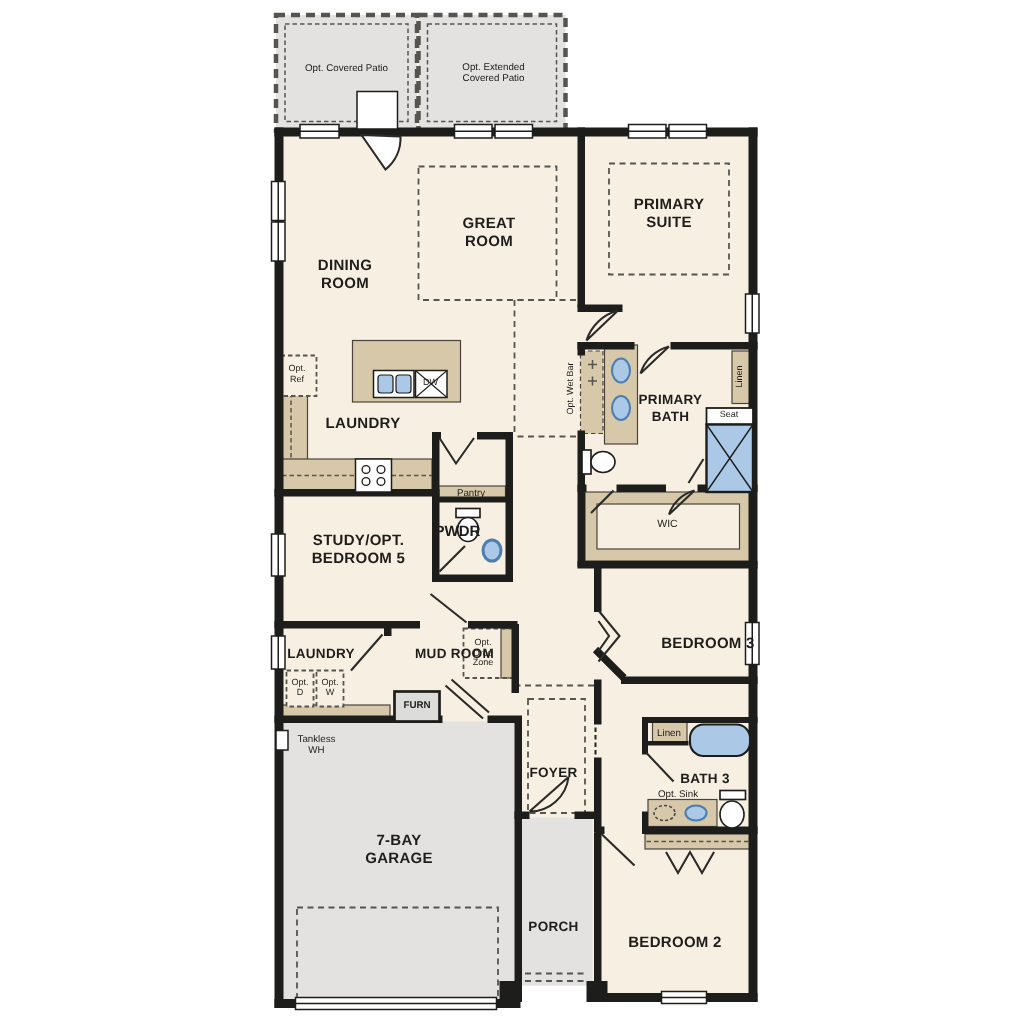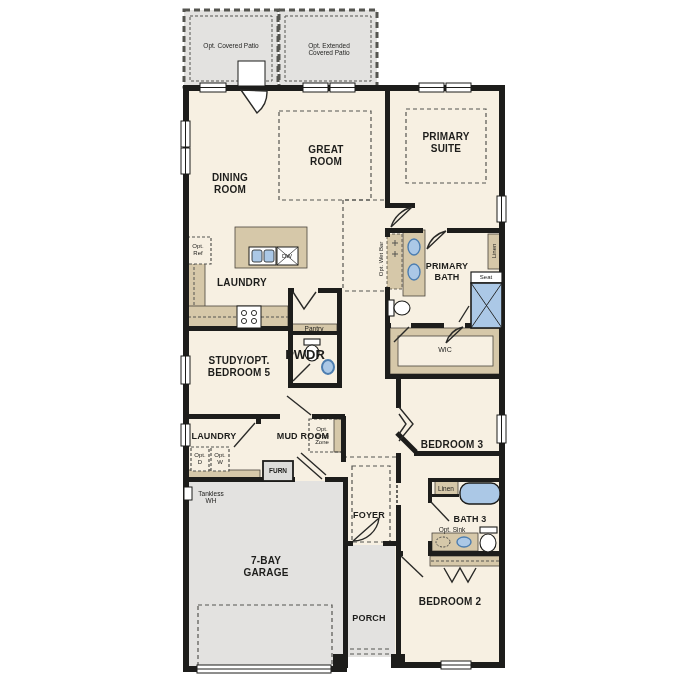--- a/index.html
+++ b/index.html
@@ -217,35 +217,35 @@
   <div class="lbl tiny" style="left:287px;top:256px;">DW</div>
   <div class="lbl small" style="left:314px;top:329px;">Pantry</div>
   <div class="lbl tiny vert" style="left:381px;top:259px;">Opt. Wet Bar</div>
   <div class="lbl room-sm" style="left:447px;top:272px;">PRIMARY
 BATH</div>
   <div class="lbl tiny vert" style="left:494px;top:251px;">Linen</div>
   <div class="lbl tiny" style="left:486px;top:277px;">Seat</div>
   <div class="lbl tiny" style="left:445px;top:350px;font-size:7px;">WIC</div>
   <div class="lbl room" style="left:239px;top:367px;">STUDY/OPT.
 BEDROOM 5</div>
-  <div class="lbl bold" style="left:305px;top:355px;font-size:13px;">PWDR</div>
+  <div class="lbl bold" style="left:305px;top:355px;font-size:10px;">PWDR</div>
   <div class="lbl room-sm" style="left:214px;top:436px;">LAUNDRY</div>
   <div class="lbl room-sm" style="left:303px;top:436px;">MUD ROOM</div>
   <div class="lbl tiny" style="left:322px;top:436px;">Opt.
 Drop
 Zone</div>
   <div class="lbl tiny" style="left:200px;top:459px;">Opt.
 D</div>
   <div class="lbl tiny" style="left:220px;top:459px;">Opt.
 W</div>
   <div class="lbl bold" style="left:278px;top:471px;font-size:6.5px;">FURN</div>
   <div class="lbl small" style="left:211px;top:497px;">Tankless
 WH</div>
-  <div class="lbl room" style="left:452px;top:445px;">BEDROOM 3</div>
+  <div class="lbl room" style="left:452px;top:430px;padding-left:40px;">BEDROOM 3</div>
   <div class="lbl small" style="left:446px;top:489px;">Linen</div>
   <div class="lbl room-sm" style="left:470px;top:519px;">BATH 3</div>
   <div class="lbl small" style="left:452px;top:530px;">Opt. Sink</div>
   <div class="lbl room-sm" style="left:369px;top:515px;text-align:center;">FOYER</div>
   <div class="lbl room" style="left:266px;top:567px;">7-BAY
 GARAGE</div>
   <div class="lbl room-sm" style="left:369px;top:618px;">PORCH</div>
-  <div class="lbl room" style="left:450px;top:602px;">BEDROOM 2</div>
+  <div class="lbl room" style="left:450px;top:629px;">BEDROOM 2</div>
 </div>
 
 </body></html>

